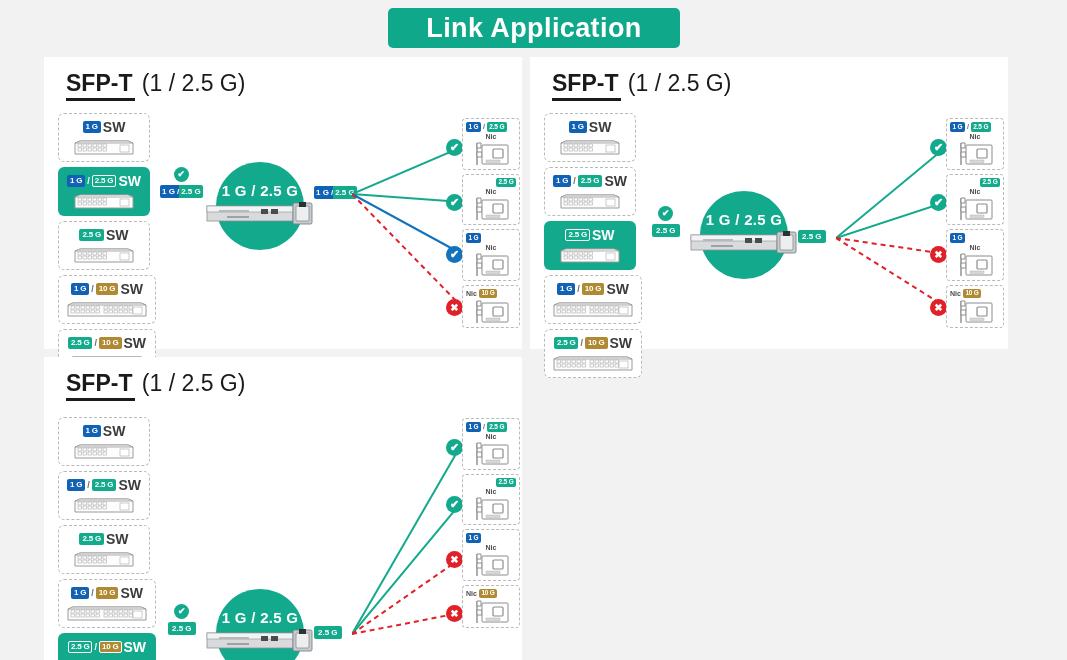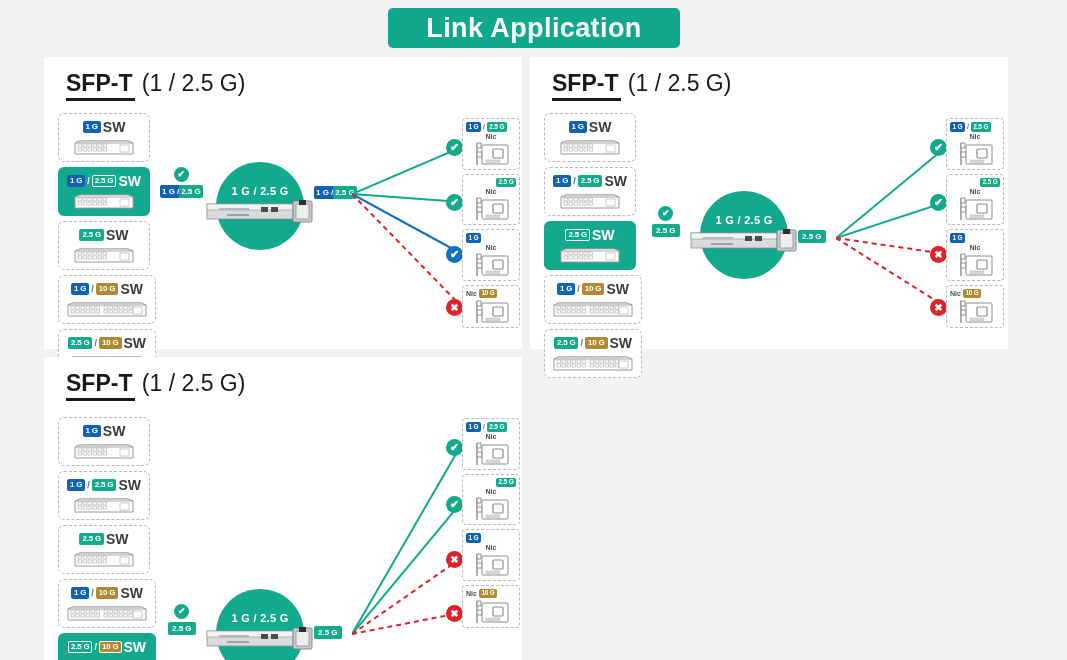--- a/index.html
+++ b/index.html
@@ -74,21 +74,21 @@
   .pill .p1{background:#1161b4;padding:2px 2px;}
   .pill .pslash{background:#1161b4;padding:2px 0px;}
   .pill .p2{background:#14ab8d;padding:2px 2px;}
   .pill.solo{background:#14ab8d;padding:2px 4px;}
   
   .module-circle{
     position:absolute;border-radius:50%;background:#13a98c;
     display:flex;flex-direction:column;align-items:center;justify-content:center;
   }
   .module-circle .mc-label{
-    color:#ffffff;font-size:11px;font-weight:bold;letter-spacing:.3px;
+    color:#ffffff;font-size:15px;font-weight:bold;letter-spacing:.3px;
     margin-bottom:1px;white-space:nowrap;
   }
   
   .conn{position:absolute;pointer-events:none;}
   .node-ok{
     position:absolute;width:17px;height:17px;border-radius:50%;
     background:#13a98c;display:flex;align-items:center;justify-content:center;
     color:#fff;font-size:11px;font-weight:bold;line-height:1;
   }
   .node-ok.blue{background:#1272bd;}

